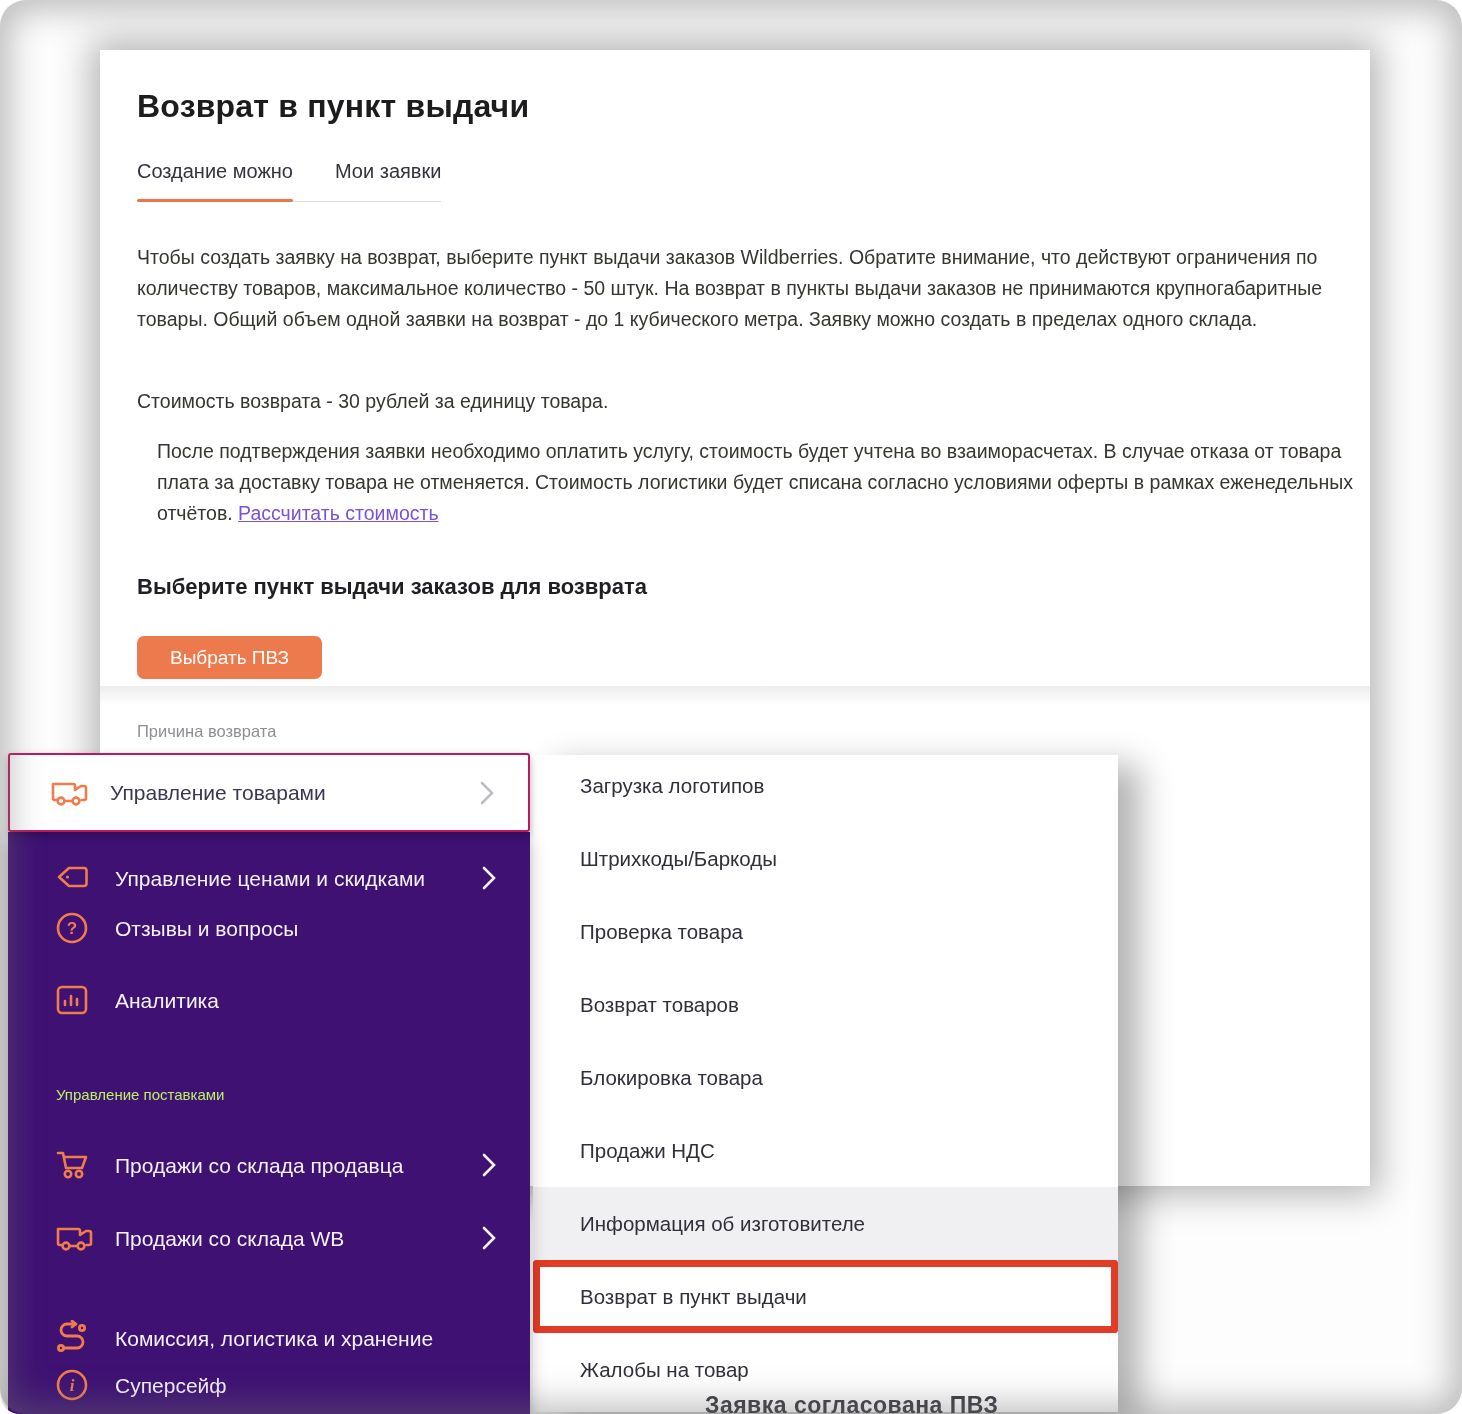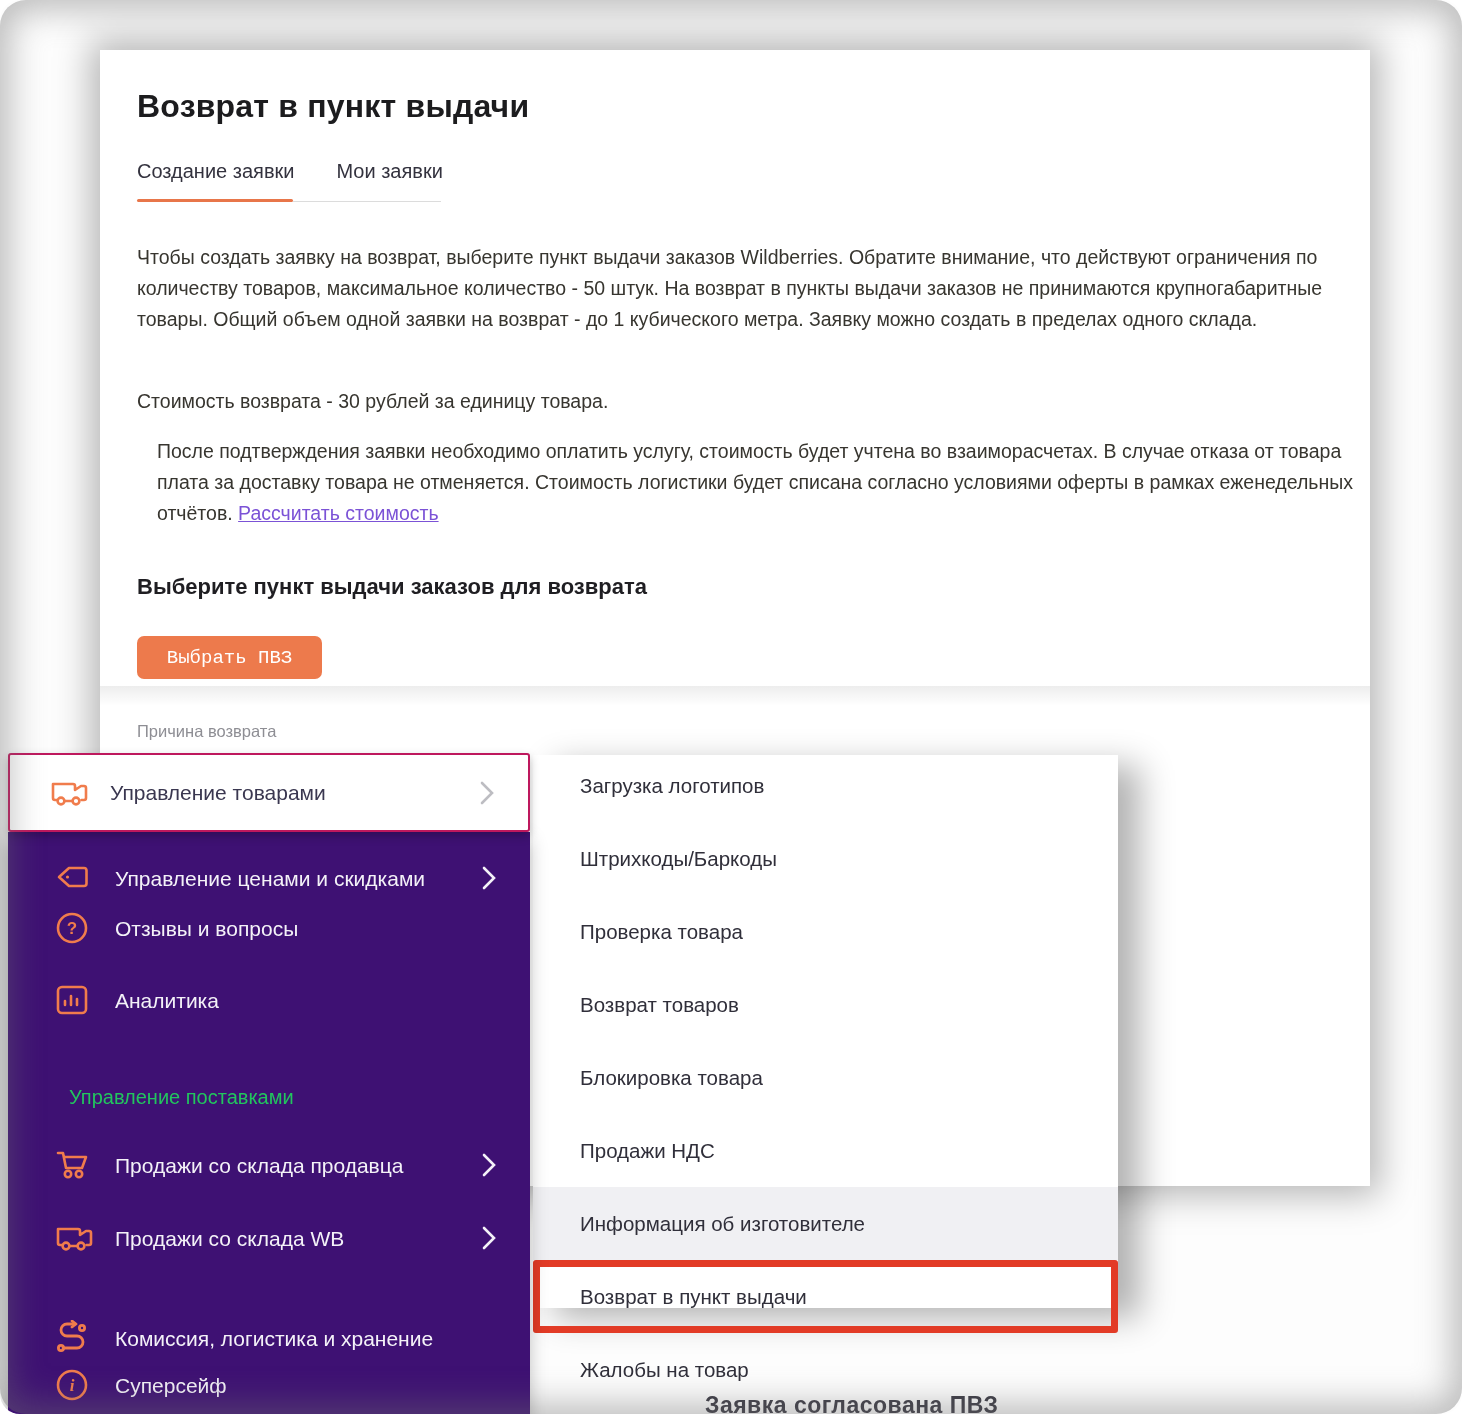--- a/index.html
+++ b/index.html
@@ -23,21 +23,21 @@
   .para { position:absolute; left:37px; width:1218px; font-size:19.5px; line-height:31px;
           color:#37352f; }
   .p1 { top:192px; }
   .p2 { top:336px; }
   .p3 { top:386px;margin-left:20px; }
   .link { color:#7b52d6; text-decoration:underline; cursor:pointer; }
   .section-heading { position:absolute; left:37px; top:524px; font-size:22px;
                      font-weight:bold; color:#1f1e22; }
   .pvz-button { position:absolute; left:37px; top:586px; width:185px; height:43px;
                 background:#ed7a4c; border:none; border-radius:7px; color:#ffffff;
-                font-size:19px; font-family:Liberation Mono, monospace; cursor:pointer; }
+                font-size:19px; font-family:Liberation Sans, sans-serif; cursor:pointer; }
   .shade-band { position:absolute; left:0; top:636px; width:100%; height:20px;
                 background:linear-gradient(to bottom, rgba(0,0,0,.07), rgba(0,0,0,0)); }
   .reason-label { position:absolute; left:37px; top:672px; font-size:16.5px; color:#8e8e94; }
 
   
   .menu-highlight { position:absolute; left:8px; top:753px; width:522px; height:79px;
                     background:#ffffff; border:2px solid #be185d; border-radius:3px;
                     display:flex; align-items:center; z-index:10; cursor:pointer;
                     box-shadow:0 4px 10px rgba(0,0,0,.25); }
   .menu-highlight .mi-icon { margin-left:40px; }
@@ -45,24 +45,24 @@
   .menu-highlight .mi-chevron { position:absolute; right:32px; }
 
   .sidebar { position:absolute; left:8px; top:832px; width:522px; height:754px;
              background:#3e1173; z-index:9; box-shadow:-2px 8px 18px rgba(0,0,0,.3); }
   .srow { position:absolute; left:0; width:100%; display:flex; align-items:center;
           cursor:pointer; }
   .srow .mi-icon { position:absolute; left:47px; }
   .srow .mi-label { position:absolute; left:107px; width:345px; font-size:21px;
                     line-height:29px; color:#f4f2f8; }
   .srow .mi-chevron { position:absolute; right:32px; }
-  .s-section { position:absolute; left:61px; top:254px; font-size:20px; color:#22c55e; }
+  .s-section { position:absolute; left:48px; top:254px; font-size:15px; color:#bef264; }
 
   
-  .submenu { position:absolute; left:533px; top:755px; width:585px; height:553px;
+  .submenu { position:absolute; left:533px; top:755px; width:585px; height:657px;
              background:#ffffff; z-index:8;
              box-shadow:22px 10px 32px rgba(0,0,0,.30); }
   .subrow { position:absolute; left:0; width:100%; height:73px; display:flex;
             align-items:center; padding-left:47px; font-size:20.5px; color:#302f3a;
             cursor:pointer; }
   .subrow.hovered { background:#f0f0f3; }
   .sub-highlight { position:absolute; left:0; width:100%; height:73px;
                    border:7px solid #e23b26; border-radius:3px; pointer-events:none; z-index:3; }
   .clipped-text { position:absolute; left:172px; top:637px; font-size:23px; font-weight:bold;
                   color:#3b3a44; letter-spacing:.5px; white-space:nowrap; }
@@ -71,21 +71,21 @@
 </style>
 </head>
 <body>
 
 <div class="stage">
 
   <div class="card">
     <div class="page-title">Возврат в пункт выдачи</div>
 
     <div class="tabs">
-      <div class="tab">Создание заявки</div>
+      <div class="tab">Создание можно</div>
       <div class="tab">Мои заявки</div>
     </div>
     <div class="tab-underline-orange"></div>
     <div class="tab-underline-gray"></div>
 
     <p class="para p1">Чтобы создать заявку на возврат, выберите пункт выдачи заказов Wildberries. Обратите внимание, что действуют ограничения по количеству товаров, максимальное количество - 50 штук. На возврат в пункты выдачи заказов не принимаются крупногабаритные товары. Общий объем одной заявки на возврат - до 1 кубического метра. Заявку можно создать в пределах одного склада.</p>
     <p class="para p2">Стоимость возврата - 30 рублей за единицу товара.</p>
     <p class="para p3"><span>После подтверждения заявки необходимо оплатить услугу, стоимость будет учтена во взаиморасчетах. В случае отказа от товара плата за доставку товара не отменяется. Стоимость логистики будет списана согласно условиями оферты в рамках еженедельных отчётов. </span><span class="link">Рассчитать стоимость</span></p>
 
     <div class="section-heading">Выберите пункт выдачи заказов для возврата</div>

